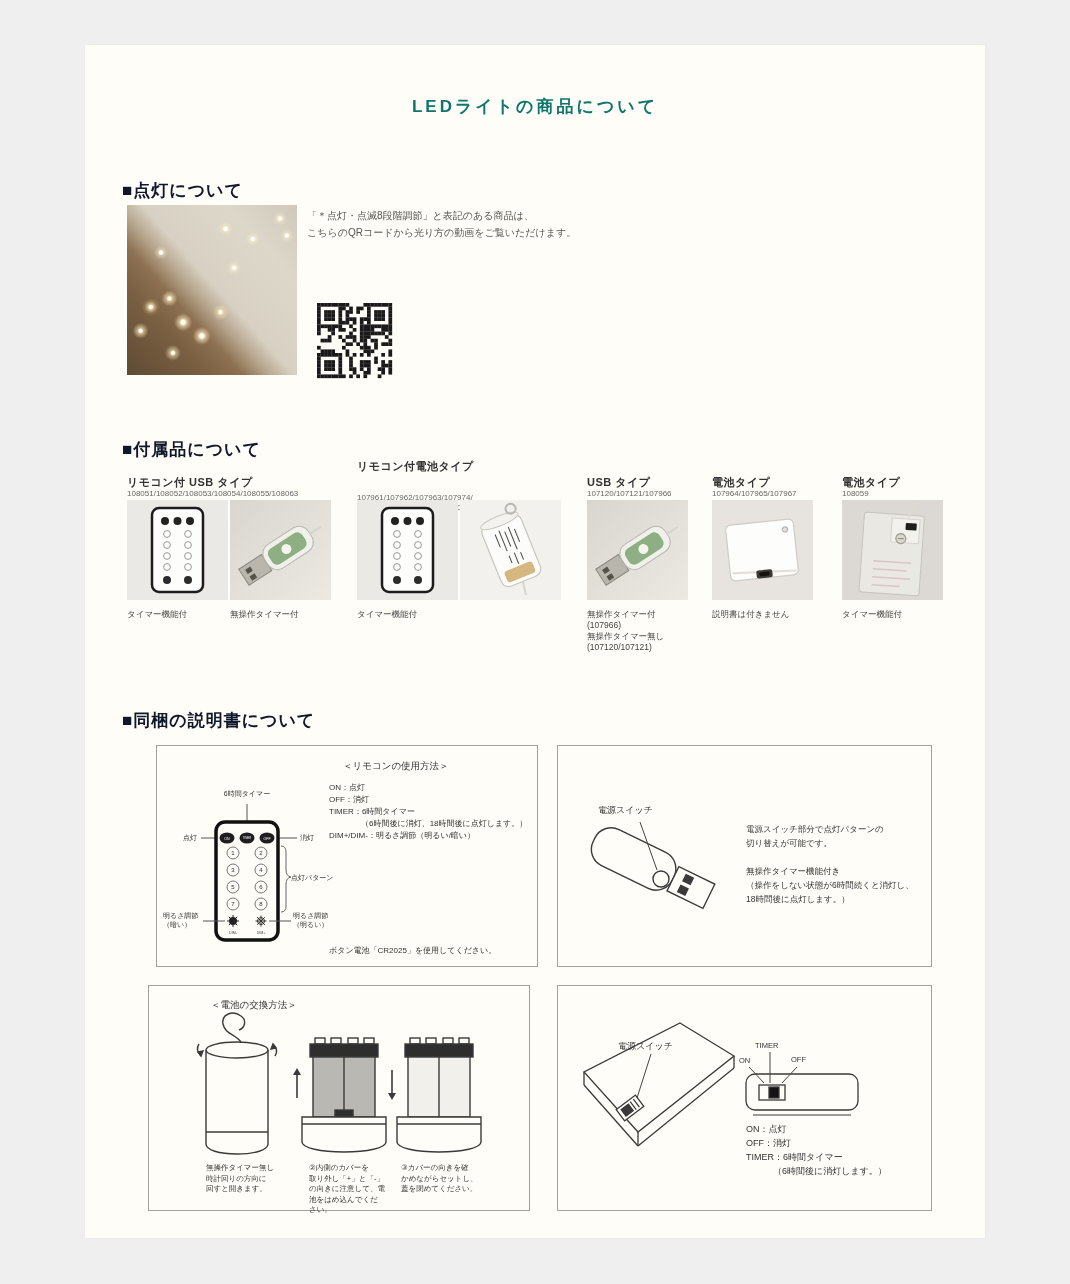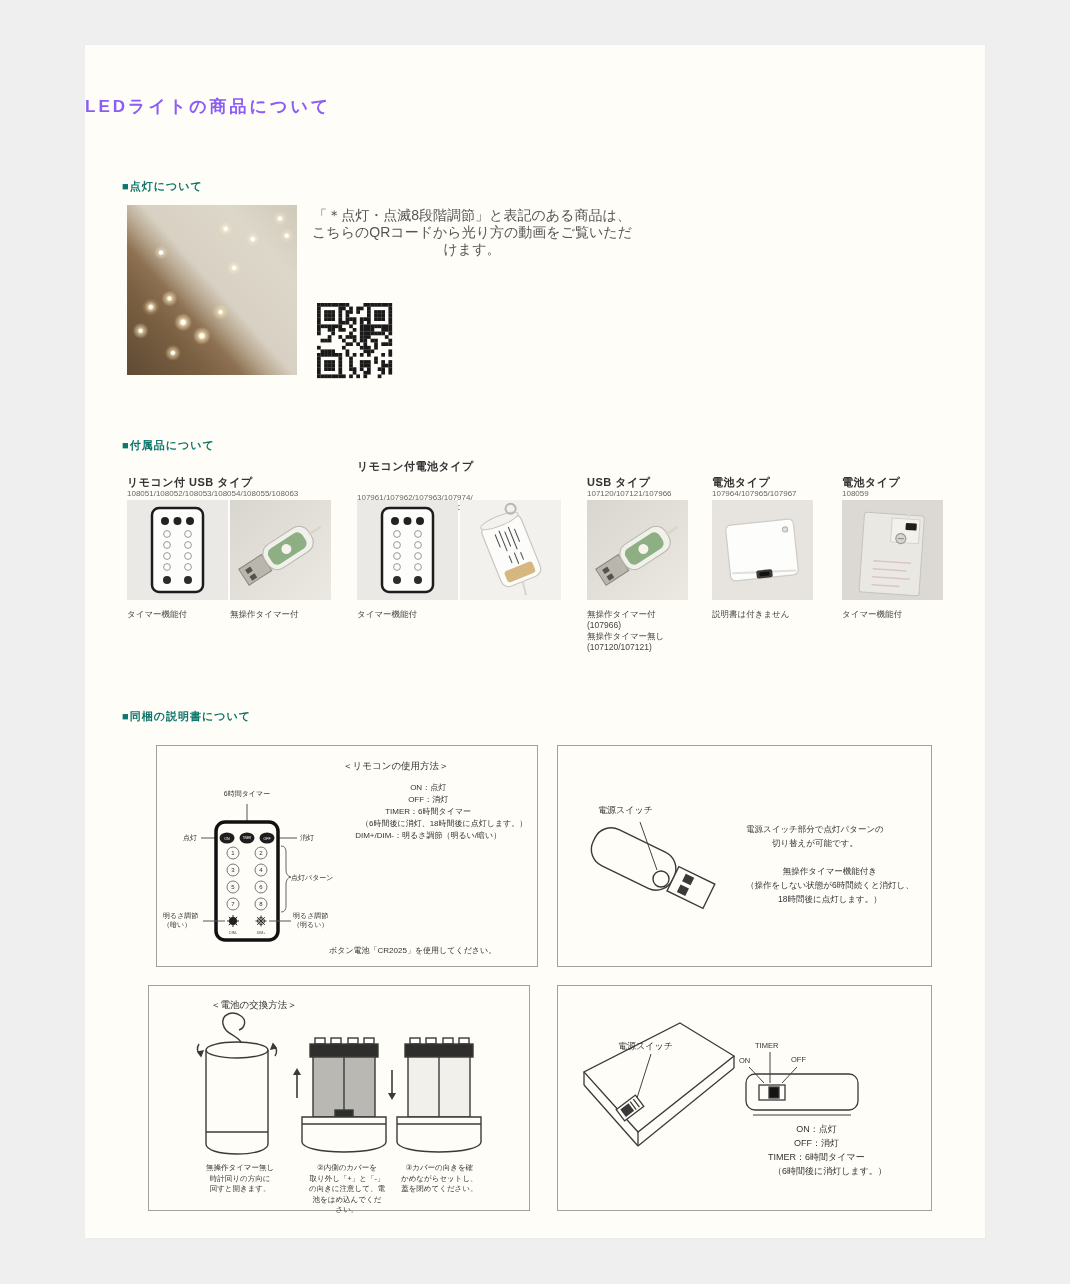--- a/index.html
+++ b/index.html
@@ -8,24 +8,24 @@
     background:#efeff0;
     font-family:"Liberation Sans","DejaVu Sans",sans-serif;
     color:#333;
   }
   .abs{position:absolute;}
   .card{
     position:absolute;left:85px;top:45px;width:900px;height:1193px;
     background:#fffdf7;box-shadow:0 0 2px rgba(0,0,0,.04);
   }
   .page-title{
-    left:0;top:50px;width:900px;
-    font-size:17px;font-weight:bold;letter-spacing:3px;color:#8b5cf6;
+    left:0;top:50px;width:900px;text-align:center;
+    font-size:17px;font-weight:bold;letter-spacing:3px;color:#0f766e;
   }
-  .h2{font-size:11px;font-weight:bold;color:#0f766e;letter-spacing:1px;}
+  .h2{font-size:17px;font-weight:bold;color:#0f172a;letter-spacing:1px;}
   
   .led-photo{
     left:42px;top:160px;width:170px;height:170px;
     background:
       radial-gradient(circle at 14% 60%, #fffdf0 0 1.5px, rgba(255,234,190,.65) 3px, rgba(255,220,160,.18) 6px, transparent 9px),
       radial-gradient(circle at 8% 74%, #fffdf0 0 1.5px, rgba(255,234,190,.6) 3px, transparent 8px),
       radial-gradient(circle at 25% 55%, #fffdf0 0 1.5px, rgba(255,234,190,.6) 3px, transparent 8px),
       radial-gradient(circle at 33% 69%, #fffdf0 0 2px, rgba(255,234,190,.6) 4px, transparent 9px),
       radial-gradient(circle at 27% 87%, #fffdf0 0 1.5px, rgba(255,234,190,.55) 3px, transparent 8px),
       radial-gradient(circle at 44% 77%, #fffdf0 0 2px, rgba(255,234,190,.6) 4px, transparent 9px),
@@ -33,34 +33,34 @@
       radial-gradient(circle at 63% 37%, #fff 0 1.5px, rgba(255,238,200,.5) 3px, transparent 7px),
       radial-gradient(circle at 58% 14%, #fff 0 1.5px, rgba(255,238,200,.5) 3px, transparent 7px),
       radial-gradient(circle at 74% 20%, #fff 0 1.5px, rgba(255,238,200,.45) 3px, transparent 7px),
       radial-gradient(circle at 90% 8%, #fff 0 1.5px, rgba(255,238,200,.45) 3px, transparent 7px),
       radial-gradient(circle at 94% 18%, #fff 0 1.5px, rgba(255,238,200,.4) 3px, transparent 7px),
       radial-gradient(circle at 20% 28%, #fff 0 1.5px, rgba(255,238,200,.4) 3px, transparent 7px),
       linear-gradient(48deg,#5e4a33 0%,#7c6143 26%,#8d7152 36%,#b7a68e 44%,#d8d1c3 52%,#ddd7ca 78%,#d0c9ba 100%);
   }
   .lighting-desc{
     left:222px;top:162px;width:330px;
-    font-size:14px;line-height:17px;color:#555;white-space:pre-line;text-align:center;
+    font-size:10px;line-height:17px;color:#555;white-space:pre-line;
   }
   .qr{left:232px;top:258px;width:75px;height:75px;}
   .qr svg{display:block;}
   
   .pname{font-size:11px;font-weight:bold;color:#333;letter-spacing:.5px;}
   .pcodes{font-size:8px;color:#666;line-height:9.5px;white-space:pre-line;}
   .pcap{font-size:8.5px;color:#444;line-height:11px;white-space:pre-line;}
   .photo{width:101px;height:100px;overflow:hidden;}
   
   .panel{position:absolute;border:1px solid #a3a29c;background:#fffdf8;}
   .dlabel{font-size:7px;color:#333;line-height:8.5px;white-space:pre-line;}
   .mtitle{font-size:9.5px;color:#333;font-weight:normal;}
-  .mtext{font-size:8px;color:#333;white-space:pre-line;text-align:center;}
+  .mtext{font-size:8px;color:#333;white-space:pre-line;}
   svg{overflow:visible;}
   .lineart{stroke:#3a3a3a;fill:none;}
 </style>
 </head>
 <body>
 
 <div class="card">
 
   <div class="abs page-title">LEDライトの商品について</div>
 

